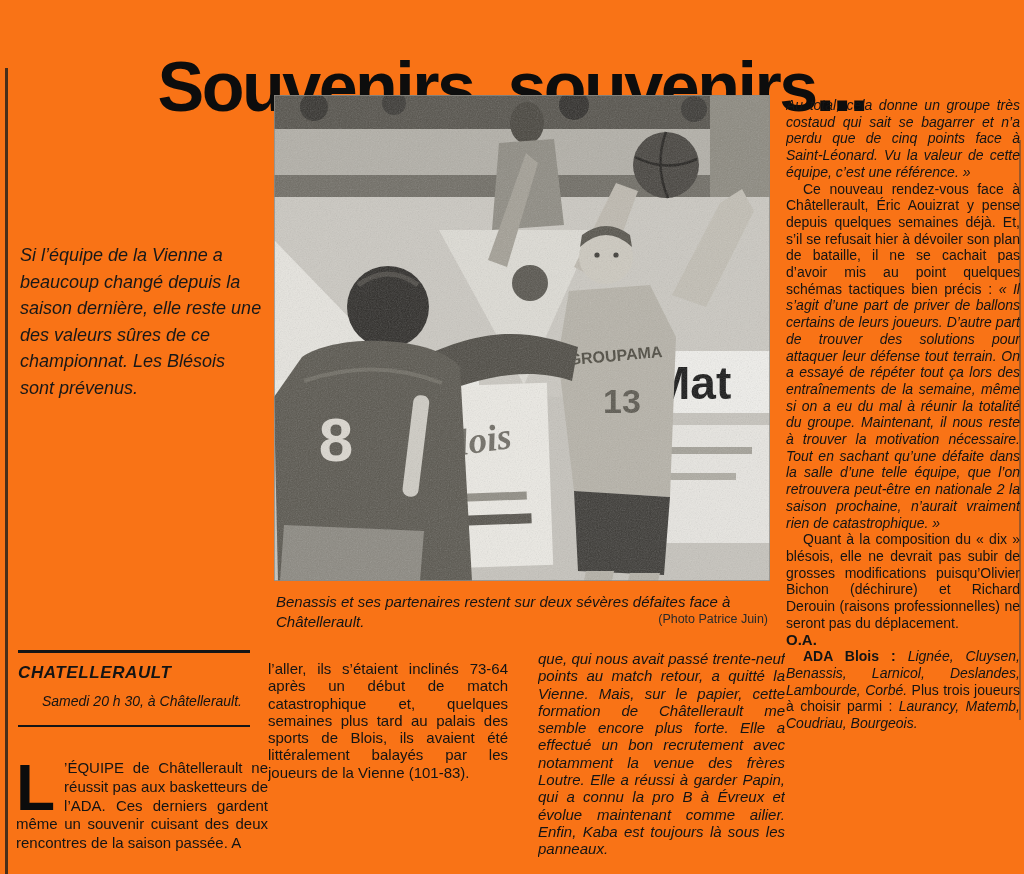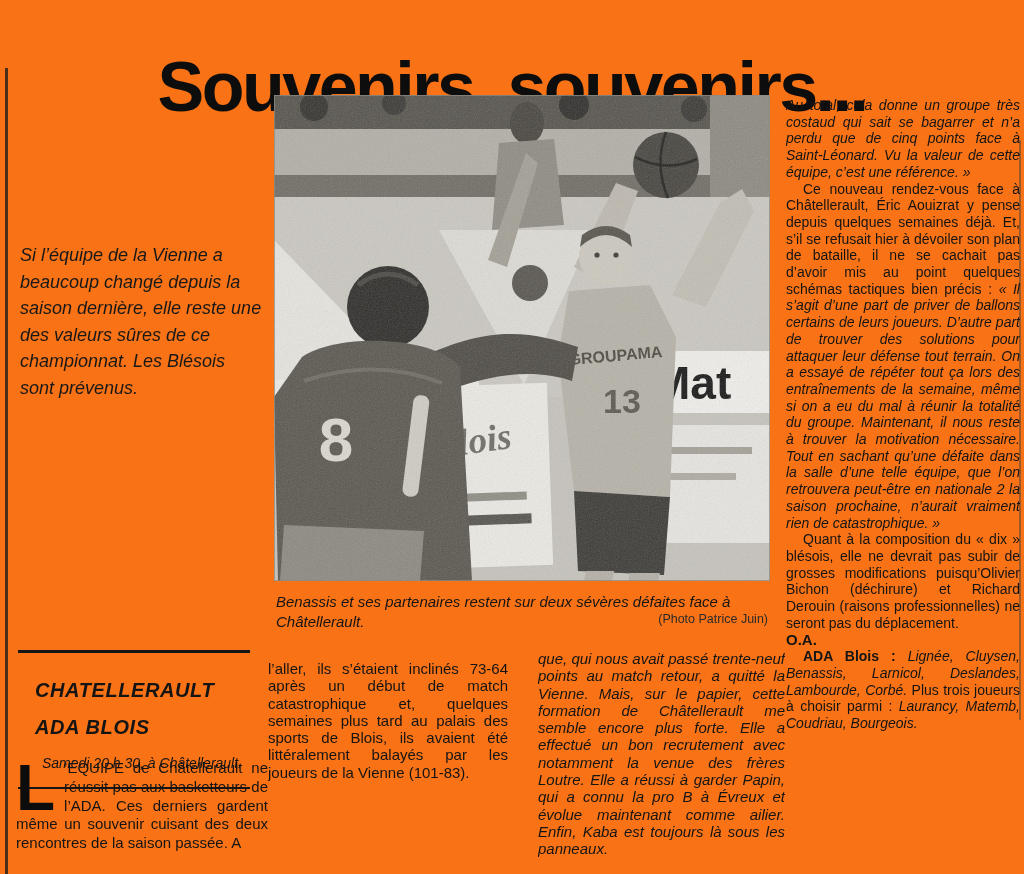--- a/index.html
+++ b/index.html
@@ -17,21 +17,21 @@
   
   .photo{position:absolute;left:274px;top:95px;width:496px;height:486px;background:#c8c5be;}
   .photo svg{display:block;}
   
   .caption-wrap{position:absolute;left:276px;top:592px;width:494px;}
   .caption{font-style:italic;font-size:15px;line-height:19.5px;margin:0;width:480px;}
   .credit{position:absolute;right:2px;top:20px;font-size:12.5px;color:#2a2a2a;}
   
   .fixture{position:absolute;left:18px;top:650px;width:232px;border-top:3px solid #161616;
            border-bottom:2px solid #161616;padding:10px 0 14px 0;}
-  .fixture h3{margin:17px;font-size:20px;font-weight:bold;font-style:italic;line-height:20px;letter-spacing:.6px;}
+  .fixture h3{margin:0;font-size:17px;font-weight:bold;font-style:italic;line-height:20px;letter-spacing:.6px;}
   .fixture p{margin:9px 0 0 0;font-style:italic;font-size:14px;line-height:18.5px;text-indent:24px;}
   
   .opener{position:absolute;left:16px;top:759px;width:252px;font-size:15px;line-height:18.8px;
           text-align:justify;}
   .dropcap{float:left;font-size:64px;line-height:48px;font-weight:bold;margin:5px 9px 0 0;color:#0c0c0c;}
   
   .col{position:absolute;top:650px;font-size:15px;line-height:17.3px;text-align:justify;}
   .col p{margin:0;}
   .col1{left:268px;width:240px;height:224px;overflow:hidden;margin-top:10px;}
   .col2{left:520px;width:247px;height:224px;overflow:hidden;margin-left:18px;}
@@ -136,21 +136,20 @@
     </svg>
   </div>
 
   <div class="caption-wrap">
     <p class="caption">Benassis et ses partenaires restent sur deux sévères défaites face à Châtellerault.</p>
     <span class="credit">(Photo Patrice Juin)</span>
   </div>
 
   <div class="fixture">
     <h3>CHATELLERAULT</h3>
-    <h3>ADA BLOIS</h3>
     <p>Samedi 20 h 30, à Châtellerault.</p>
   </div>
 
   <div class="opener">
     <span class="dropcap">L</span><span>’ÉQUIPE de Châtellerault ne réussit pas aux basketteurs de l’ADA. Ces derniers gardent même un souvenir cuisant des deux rencontres de la saison passée. A</span>
   </div>
 
   <div class="col col1">
     <p>l’aller, ils s’étaient inclinés 73-64 après un début de match catastrophique et, quelques semaines plus tard au palais des sports de Blois, ils avaient été littéralement balayés par les joueurs de la Vienne (101-83).</p>
   </div>

